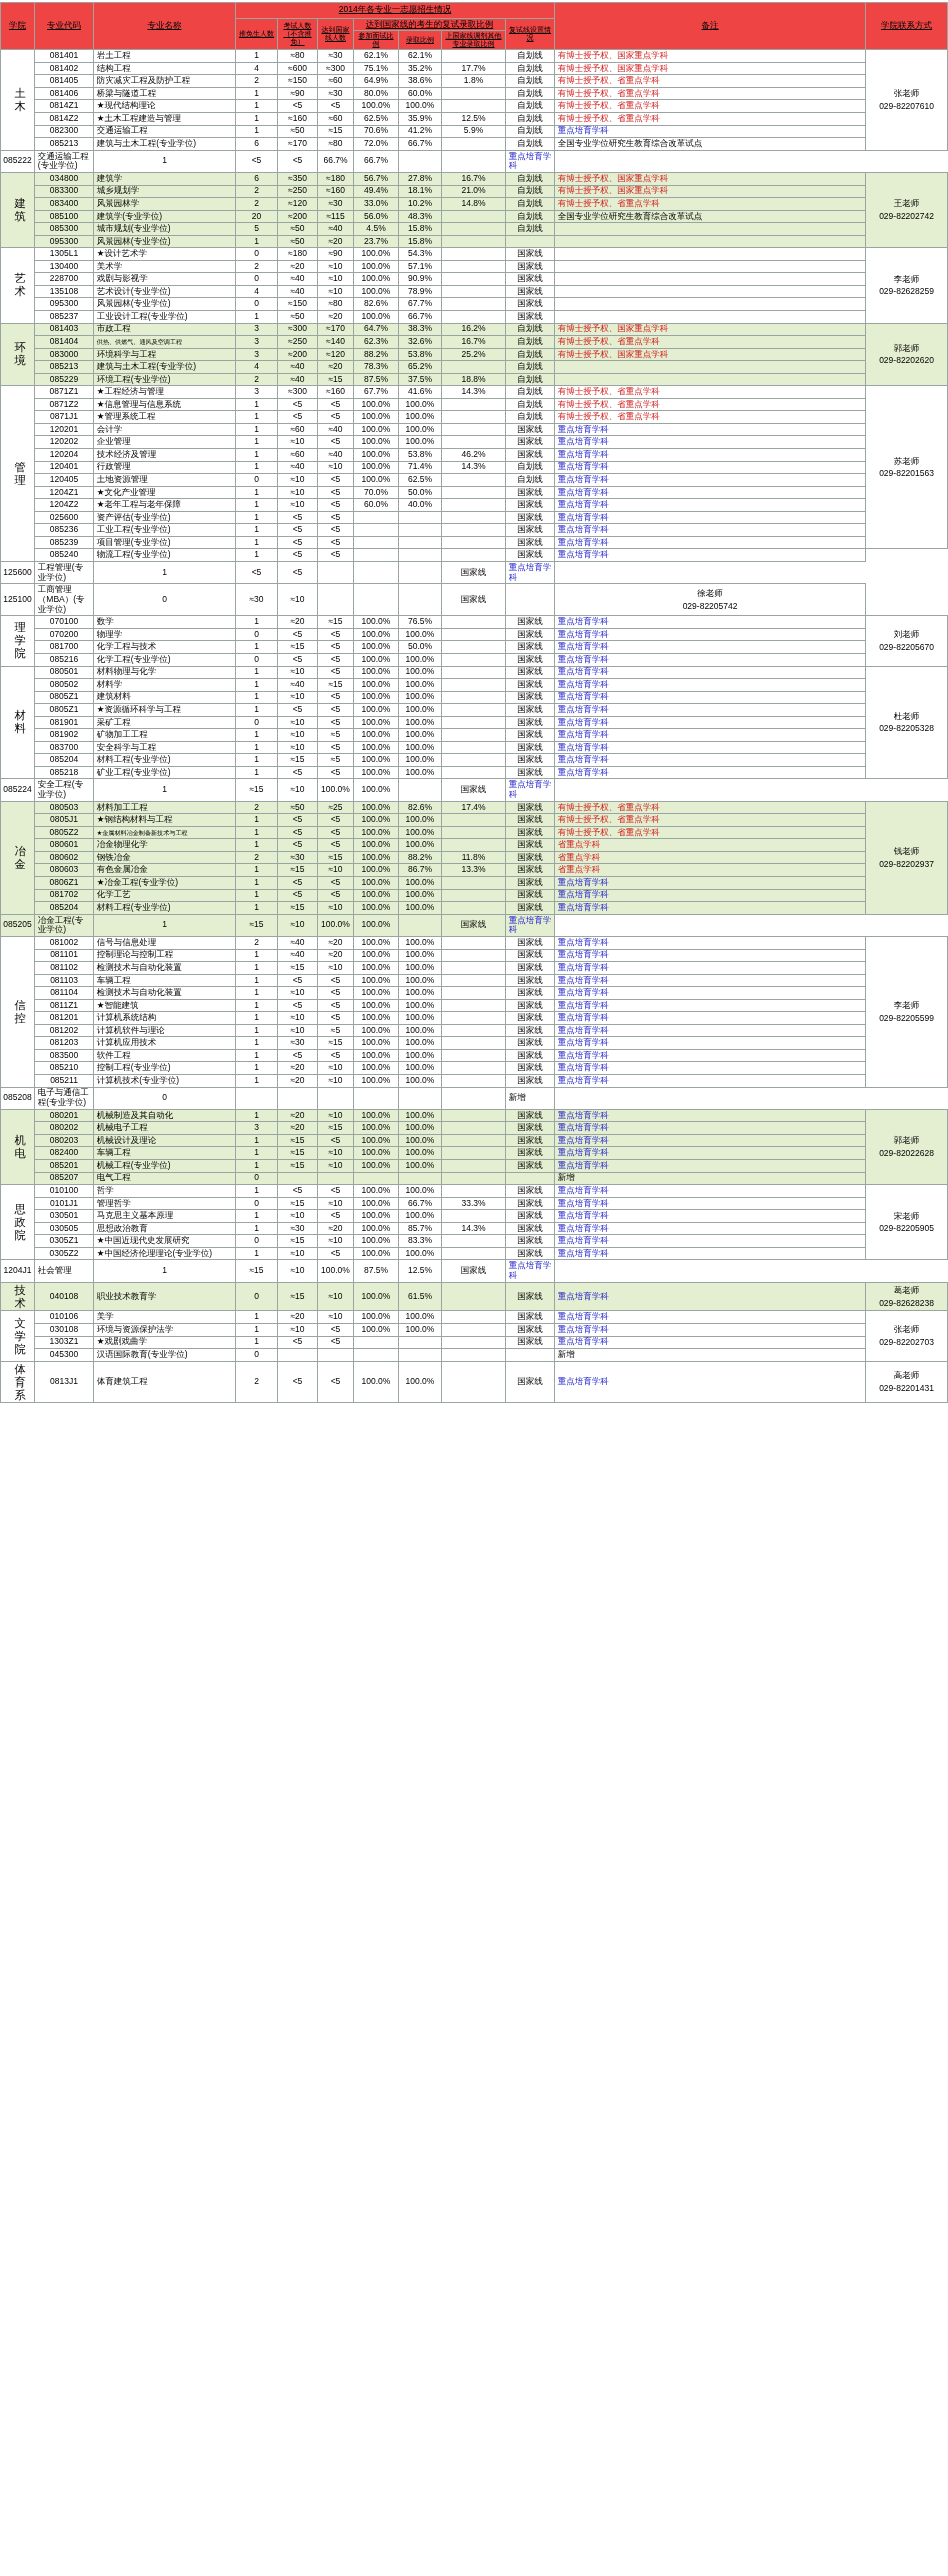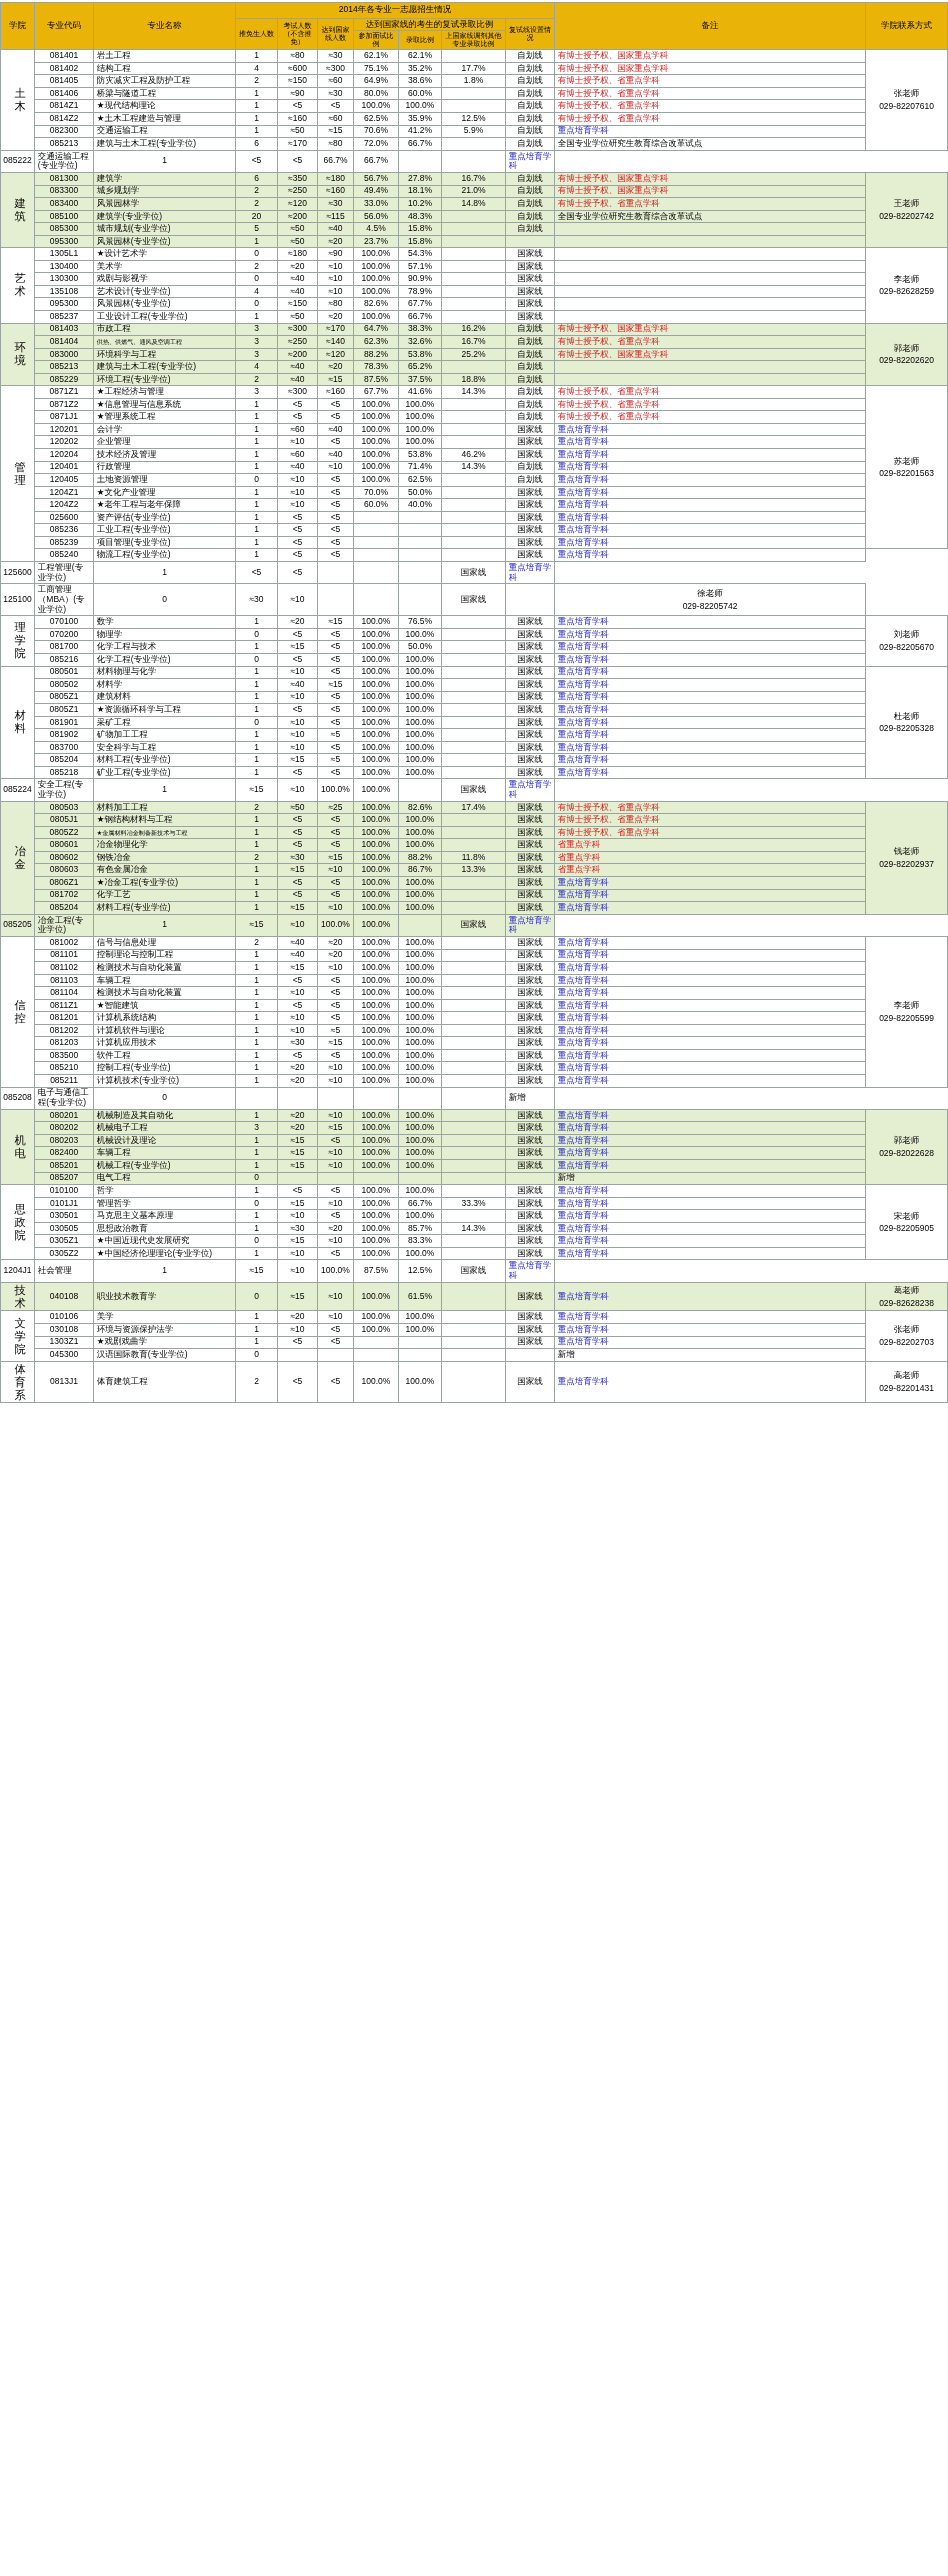--- a/index.html
+++ b/index.html
@@ -1,20 +1,20 @@
 <!DOCTYPE html>
 <html style="font-size:15px"><head>
 <meta charset="utf-8">
 <style>
   html,body{margin:0;padding:0;background:#fff;}
   body{font-family:"Liberation Sans","DejaVu Sans",sans-serif;color:#000;}
   #page{width:948px;position:relative;}
   table{border-collapse:collapse;width:946px;margin:1.9px auto 0 auto;table-layout:fixed;}
   td,th{border:0.9px solid #9aa4a0;font-size:8.5px;padding:0.9px 1.9px;vertical-align:middle;text-align:center;line-height:1.15;}
-  th{font-weight:normal;background:#eab308;}
+  th{font-weight:normal;background:#ef4444;text-decoration:underline;}
   .hdr-top{height:13.2px;}
   .lft{text-align:left;padding-left:2.8px;}
   .green{background:#e4eed0;}
   .red{color:#d01a1a;}
   .blue{color:#2222cc;}
   .blk{color:#000;}
   .tiny{font-size:7px;}
   .tiny2{font-size:6.1px;}
   .dept{font-size:11.3px;letter-spacing:0.9px;padding-left:8px;}
   .contact{font-size:8.5px;line-height:1.5;}
@@ -173,21 +173,21 @@
           <td>&lt;5</td>
           <td>&lt;5</td>
           <td>66.7%</td>
           <td>66.7%</td>
           <td></td>
           <td></td>
           <td class="lft blue">重点培育学科</td>
         </tr>
         <tr class="green">
           <td rowspan="6" class="dept">建筑</td>
-          <td>081300</td>
+          <td>034800</td>
           <td class="lft">建筑学</td>
           <td>6</td>
           <td>≈350</td>
           <td>≈180</td>
           <td>56.7%</td>
           <td>27.8%</td>
           <td>16.7%</td>
           <td>自划线</td>
           <td class="lft red">有博士授予权、国家重点学科</td>
           <td rowspan="6" class="contact">
@@ -278,21 +278,21 @@
           <td>2</td>
           <td>≈20</td>
           <td>≈10</td>
           <td>100.0%</td>
           <td>57.1%</td>
           <td></td>
           <td>国家线</td>
           <td class="lft blk"></td>
         </tr>
         <tr>
-          <td>130300</td>
+          <td>228700</td>
           <td class="lft">戏剧与影视学</td>
           <td>0</td>
           <td>≈40</td>
           <td>≈10</td>
           <td>100.0%</td>
           <td>90.9%</td>
           <td></td>
           <td>国家线</td>
           <td class="lft blk"></td>
         </tr>

